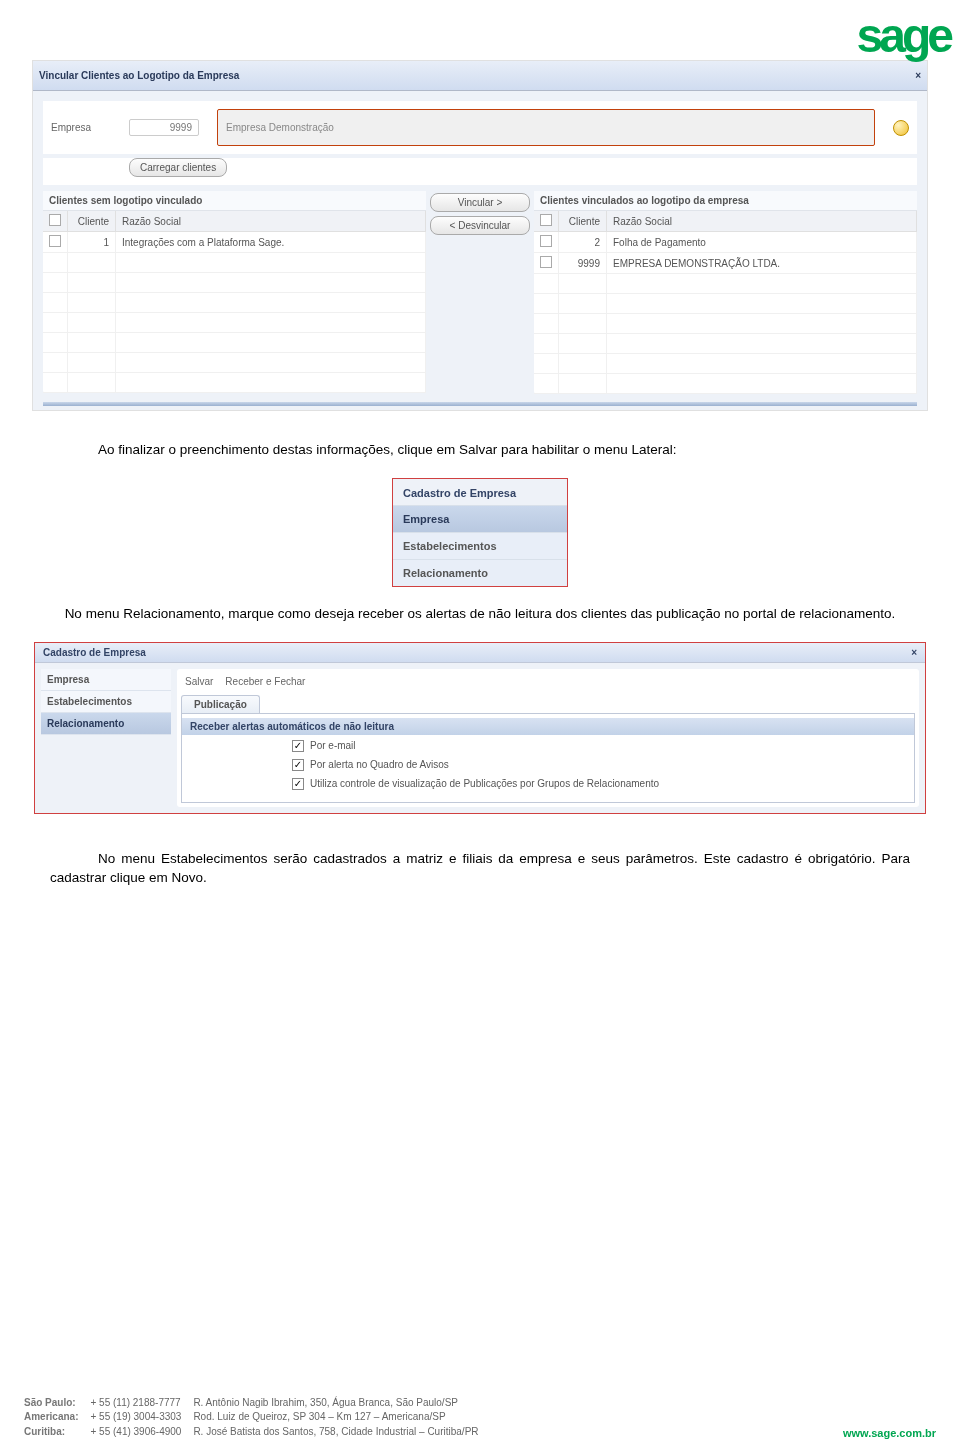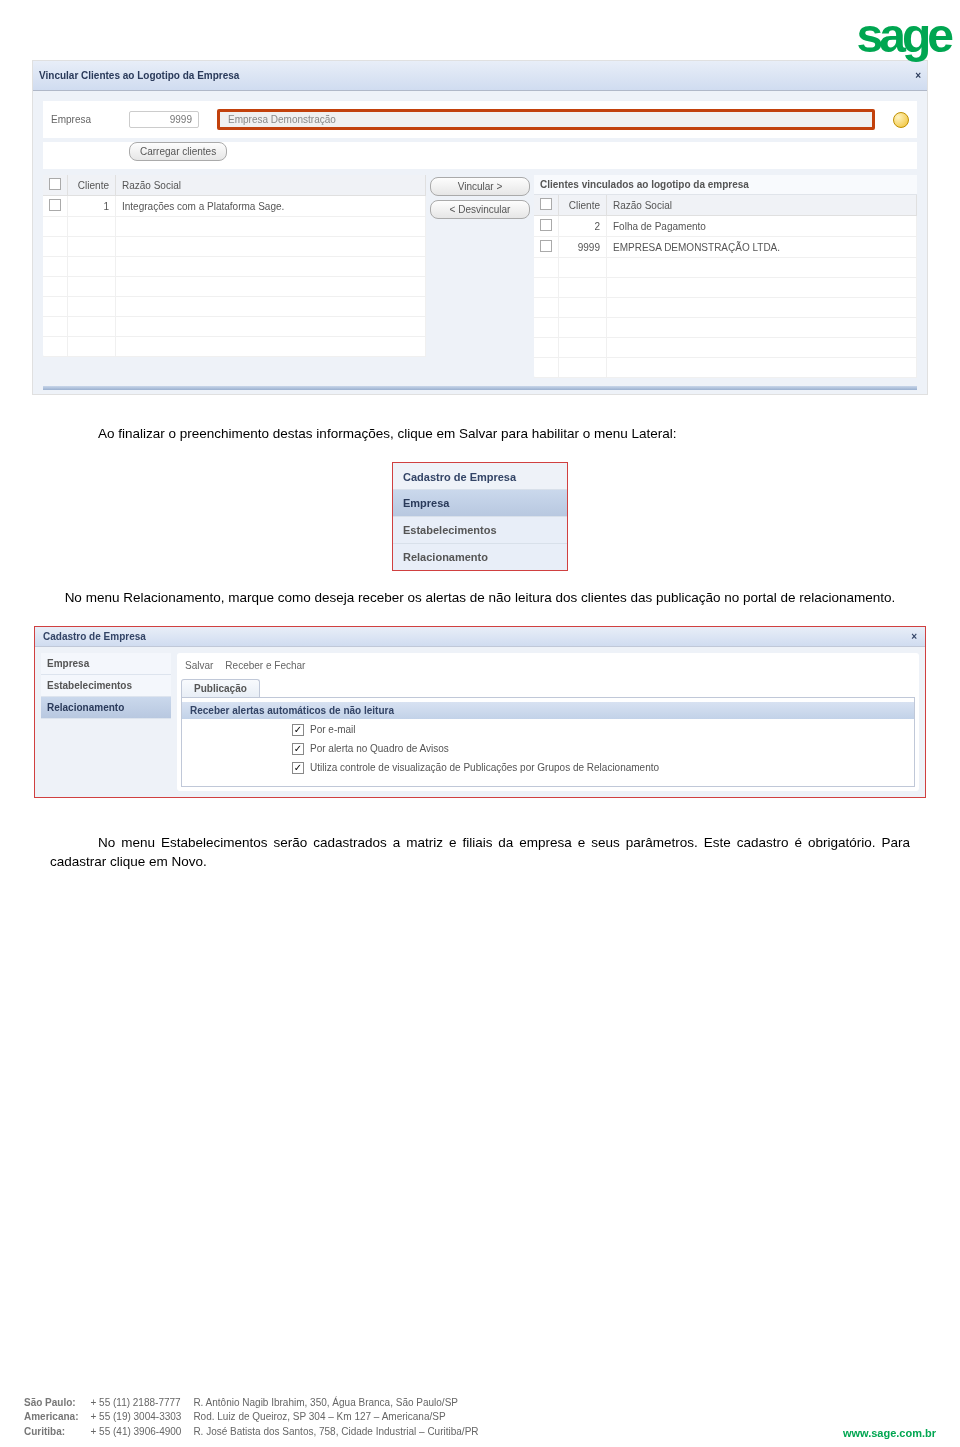--- a/index.html
+++ b/index.html
@@ -56,24 +56,24 @@
   .emp-code {
     border: 1px solid #ccc;
     border-radius: 2px;
     padding: 2px 6px;
     width: 70px;
     text-align: right;
     font-size: 10px;
     color: #777;
   }
   .emp-name {
-    border: 3px solid #c2410c;
+    border: 1px solid #c2410c;
     border-radius: 2px;
     background: #f0f0f0;
-    padding: 2px 8px;
+    padding: 12px 8px;
     flex: 1;
     font-size: 10px;
     color: #888;
   }
   .emp-search {
     width: 16px; height: 16px; border-radius: 50%;
     background: radial-gradient(circle at 30% 30%, #fff3c0, #f0c030);
     border: 1px solid #c09000;
     position: relative;
     cursor: pointer;
@@ -301,20 +301,21 @@
         <span class="emp-search"></span>
       </div>
       <div class="emp-row emp-row2">
         <span style="width:60px"></span>
         <span class="btn-small">Carregar clientes</span>
       </div>
 
       <div class="twocol">
 
         <div class="panel">
+          <div class="panel-title">Clientes sem logotipo vinculado</div>
           <table class="mini">
             <tbody>
                 <tr>
               <th><span class="chk"></span></th>
               <th>Cliente</th>
               <th>Razão Social</th>
             </tr>
             <tr>
               <td><span class="chk"></span></td>
               <td>1</td>

